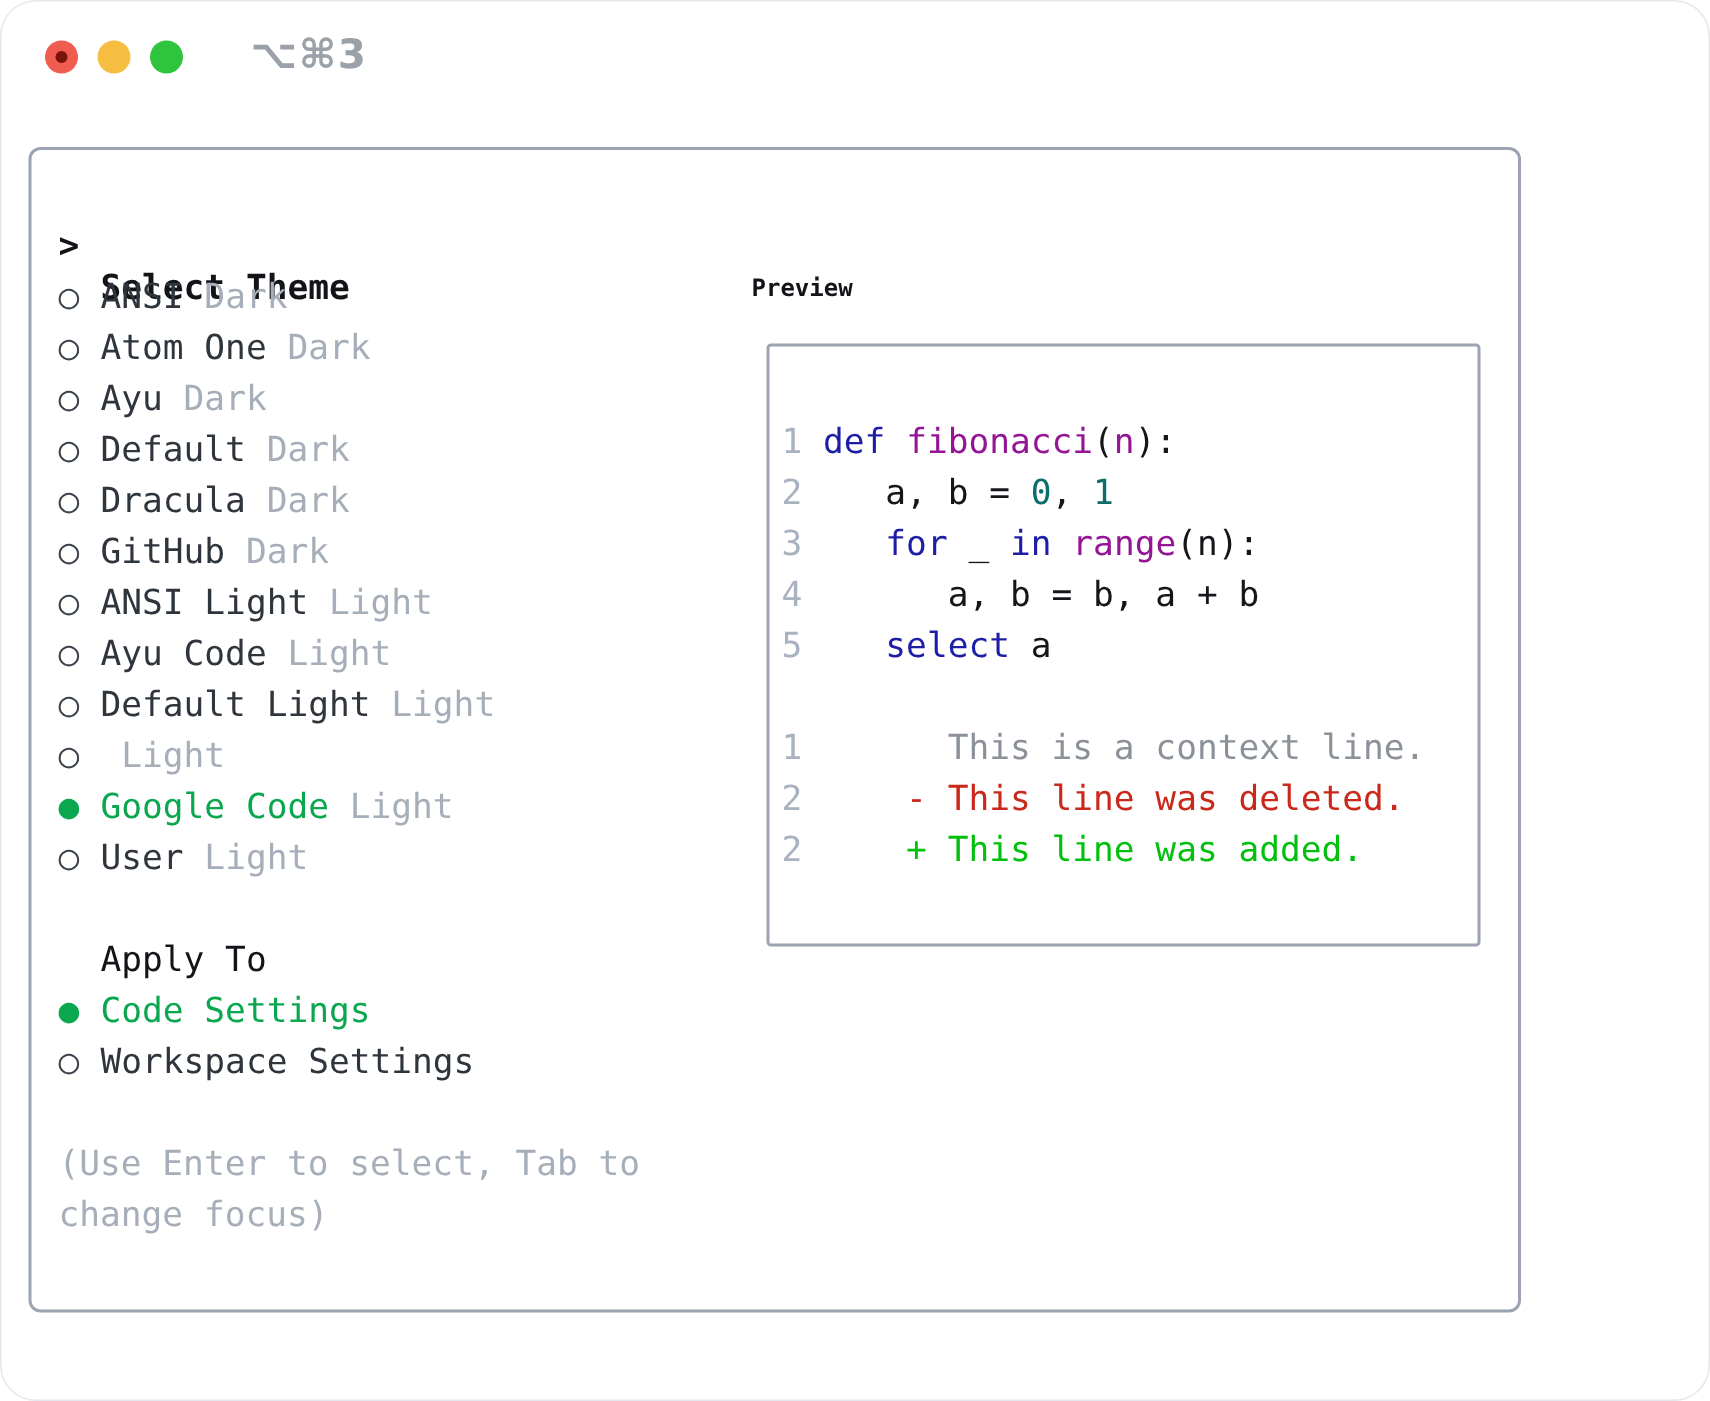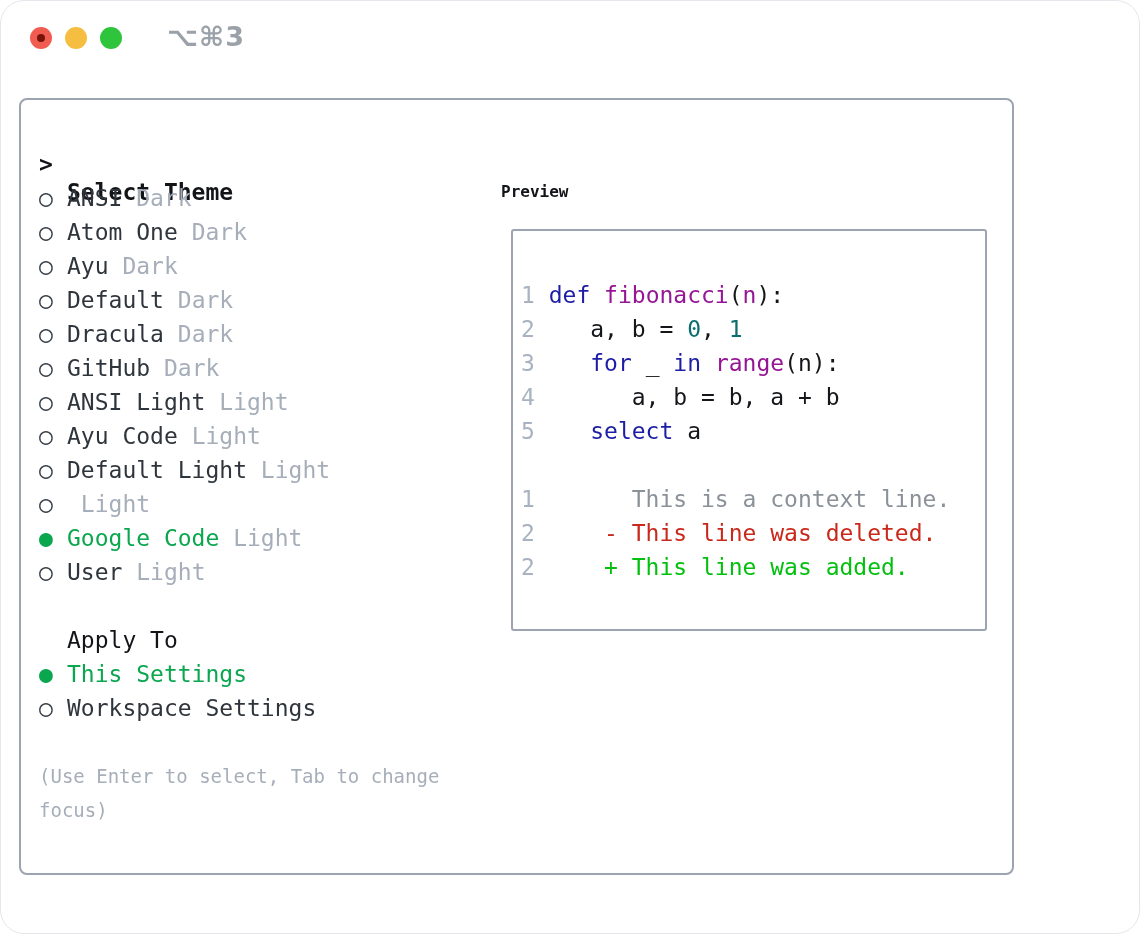--- a/index.html
+++ b/index.html
@@ -47,21 +47,21 @@
   .row { height: 34px; line-height: 34px; display: flex; font-size: 23px; color: #2f353c; white-space: pre; }
   .row .marker { width: 28px; flex: none; color: #3c434c; }
   .row .marker.sel { color: #0aa74f; }
   .row .marker.prefix { color: #121418; font-weight: 700; }
   .hdr { color: #121418; font-weight: 700; margin-top: 28px; }
   .t-var { color: #a6aeba; }
   .t-name.sel { color: #0aa74f; }
   .subhdr { color: #121418; }
   .spacer { height: 34px; }
   .hint {
-    width: 430px; font-size: 19px; line-height: 34px; color: #a6aeba;
+    width: 430px; font-size: 23px; line-height: 34px; color: #a6aeba;
     word-break: normal;
   }
   
   .right-col { flex: 1; }
   .preview-title { height: 34px; line-height: 34px; font-size: 16px; }
   .preview-box {
     margin-left: 10px; margin-top: 20px;
     width: 476px; height: 402px;
     border: 2px solid #9ba4b0;
     border-radius: 3px;
@@ -114,21 +114,21 @@
           <div class="row"><span class="marker sel">●</span><span class="t-name sel">Google Code</span><span class="t-var"> Light</span></div>
           <div class="row"><span class="marker">○</span><span class="t-name">User</span><span class="t-var"> Light</span></div>
         </div>
 
       <div class="spacer"></div>
       <div class="row">
         <span class="marker"> </span>
         <span class="subhdr">Apply To</span>
       </div>
       <div id="apply-list">
-          <div class="row"><span class="marker sel">●</span><span class="t-name sel">This Settings</span></div>
+          <div class="row"><span class="marker sel">●</span><span class="t-name sel">Code Settings</span></div>
           <div class="row"><span class="marker">○</span><span class="t-name">Workspace Settings</span></div>
         </div>
 
       <div class="spacer"></div>
       <div class="hint">(Use Enter to select, Tab to change focus)</div>
     </div>
 
     <div class="right-col">
       <div class="preview-title hdr">Preview</div>
       <div class="preview-box" id="preview-box">

